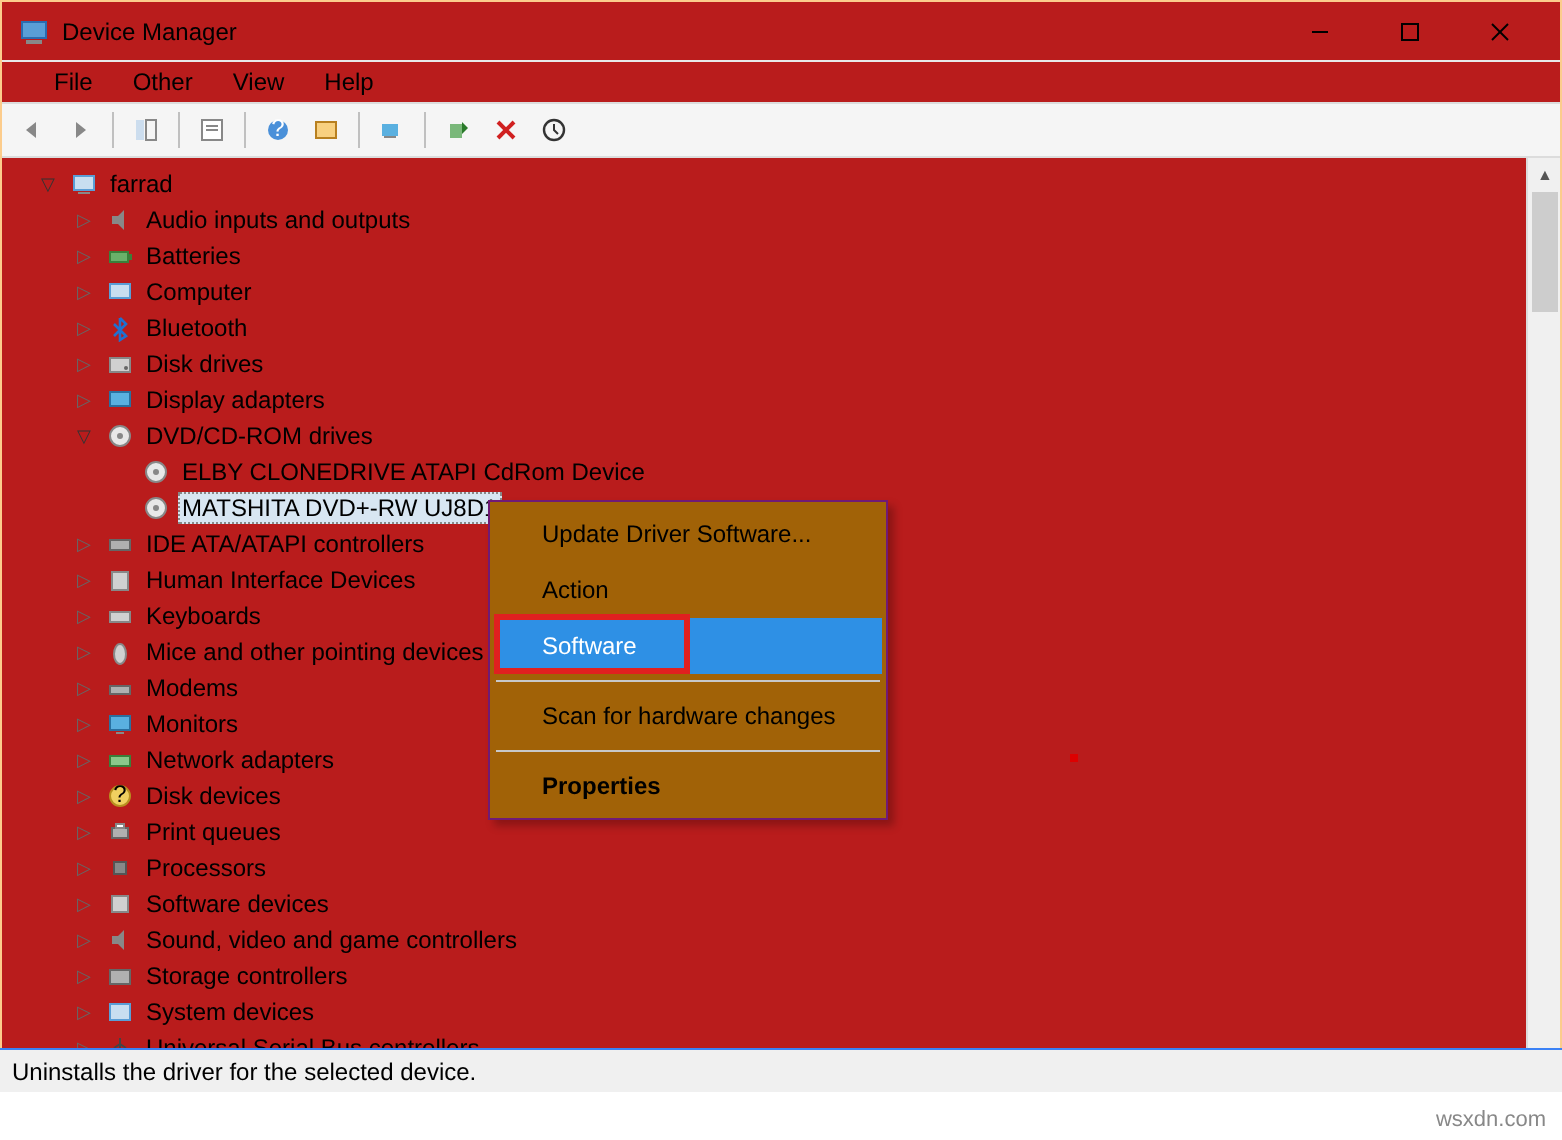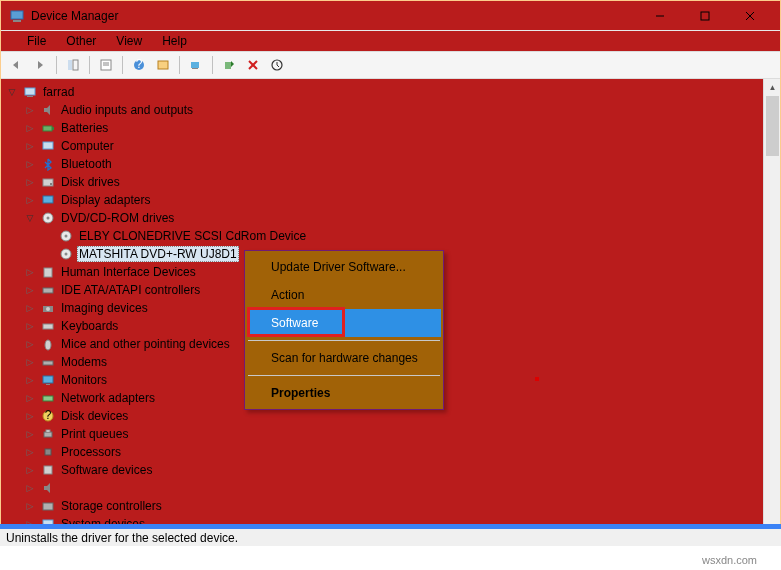--- a/index.html
+++ b/index.html
@@ -9,43 +9,43 @@
 .titlebar-icon { width: 16px; height: 16px; margin-right: 6px; }
 .titlebar-title { flex: 1; font-size: 12px; }
 .winbtns { display: flex; gap: 0; }
 .winbtn { width: 45px; height: 29px; display: flex; align-items: center; justify-content: center; color: #000; }
 .menubar { height: 20px; display: flex; align-items: center; padding: 0 18px; gap: 4px; }
 .menu-item { padding: 2px 8px; font-size: 12px; }
 .toolbar { height: 28px; border-top: 1px solid #dcdcdc; border-bottom: 1px solid #dcdcdc; background: #f5f5f5; display: flex; align-items: center; padding: 0 4px; gap: 2px; }
 .tbtn { width: 22px; height: 22px; display: flex; align-items: center; justify-content: center; border: 1px solid transparent; }
 .tsep { width: 1px; height: 18px; background: #c0c0c0; margin: 0 3px; }
 .tree-area { position: relative; height: calc(100% - 78px); overflow: auto; border-top: none; }
-.tree { padding: 4px 2px; }
+.tree { padding: 4px 14px; }
 .tree ul { list-style: none; }
 .tree li { white-space: nowrap; }
 .node { display: flex; align-items: center; height: 18px; padding-left: 2px; }
 .expander { width: 14px; height: 14px; display: flex; align-items: center; justify-content: center; color: #666; font-size: 9px; }
 .expander.exp::before { content: '▷'; }
 .expander.col::before { content: '▽'; color: #333; }
 .node-icon { width: 16px; height: 16px; margin: 0 3px; display: flex; align-items: center; justify-content: center; }
 .node-label { padding: 1px 2px; }
 .node-label.selected { background: #d8e6f2; border: 1px dotted #888; padding: 0 1px; }
 .children { padding-left: 18px; }
 .scrollbar-v { position: absolute; right: 0; top: 0; width: 17px; height: 100%; background: #f0f0f0; border-left: 1px solid #dcdcdc; }
 .scroll-thumb { position: absolute; top: 17px; left: 2px; width: 13px; height: 60px; background: #cdcdcd; }
 .scroll-up, .scroll-down { position: absolute; left: 0; width: 17px; height: 17px; display: flex; align-items: center; justify-content: center; font-size: 8px; color: #555; }
 .scroll-up { top: 0; } .scroll-down { bottom: 0; }
 .ctx-menu { position: absolute; left: 244px; top: 250px; width: 200px; background: #a16207; border: 1px solid #701a75; box-shadow: 3px 3px 4px rgba(0,0,0,.25); padding: 2px; }
 .ctx-item { height: 28px; display: flex; align-items: center; padding-left: 24px; font-size: 12px; }
 .ctx-item.hl { background: #2e90e5; color: #fff; }
 .ctx-item.bold { font-weight: 700; }
 .ctx-sep { height: 1px; background: #c8c8c8; margin: 3px 1px; }
 .ctx-red { position: absolute; border: 3px solid #e02020; pointer-events: none; }
-.statusbar { position: absolute; bottom: 24px; left: 0; right: 0; height: 22px; border-top: 5px solid #3b82f6; background: #f0f0f0; display: flex; align-items: center; padding: 0 6px; font-size: 12px; }
-.caption { position: absolute; bottom: 4px; right: 24px; font-size: 11px; color: #888; }
+.statusbar { position: absolute; bottom: 24px; left: 0; right: 0; height: 22px; border-top: 1px solid #3b82f6; background: #f0f0f0; display: flex; align-items: center; padding: 0 6px; font-size: 12px; }
+.caption { position: absolute; bottom: 4px; right: 8px; font-size: 11px; color: #888; }
 .red-dot { position: absolute; left: 535px; top: 377px; width: 4px; height: 4px; background: #d00; }
 svg { display: block; }
 </style>
 </head>
 <body>
 
 <div class="window">
   <div class="titlebar">
     <span class="titlebar-icon">
       <svg width="16" height="16">
@@ -244,21 +244,21 @@
               <ul class="children">
                 <li>
                     <div class="node">
                       <span class="expander"></span>
                       <span class="node-icon">
                         <svg width="14" height="14">
                           <circle cx="7" cy="7" r="5" fill="#e8e8e8" stroke="#888"></circle>
                           <circle cx="7" cy="7" r="1.5" fill="#888"></circle>
                         </svg>
                       </span>
-                      <span class="node-label">ELBY CLONEDRIVE SCSI CdRom Device</span>
+                      <span class="node-label">ELBY CLONEDRIVE ATAPI CdRom Device</span>
                     </div>
                   </li>
                 <li>
                     <div class="node">
                       <span class="expander"></span>
                       <span class="node-icon">
                         <svg width="14" height="14">
                           <circle cx="7" cy="7" r="5" fill="#e8e8e8" stroke="#888"></circle>
                           <circle cx="7" cy="7" r="1.5" fill="#888"></circle>
                         </svg>
@@ -266,47 +266,35 @@
                       <span class="node-label selected">MATSHITA DVD+-RW UJ8D1</span>
                     </div>
                   </li>
               </ul>
             </li>
             <li>
                 <div class="node">
                   <span class="expander exp"></span>
                   <span class="node-icon">
                     <svg width="14" height="14">
+                      <rect x="2" y="5" width="10" height="5" fill="#b0b0b0" stroke="#666"></rect>
+                    </svg>
+                  </span>
+                  <span class="node-label">IDE ATA/ATAPI controllers</span>
+                </div>
+              </li>
+            <li>
+                <div class="node">
+                  <span class="expander exp"></span>
+                  <span class="node-icon">
+                    <svg width="14" height="14">
                       <rect x="3" y="3" width="8" height="9" fill="#d0d0d0" stroke="#888"></rect>
                     </svg>
                   </span>
                   <span class="node-label">Human Interface Devices</span>
-                </div>
-              </li>
-            <li>
-                <div class="node">
-                  <span class="expander exp"></span>
-                  <span class="node-icon">
-                    <svg width="14" height="14">
-                      <rect x="2" y="5" width="10" height="5" fill="#b0b0b0" stroke="#666"></rect>
-                    </svg>
-                  </span>
-                  <span class="node-label">IDE ATA/ATAPI controllers</span>
-                </div>
-              </li>
-            <li>
-                <div class="node">
-                  <span class="expander exp"></span>
-                  <span class="node-icon">
-                    <svg width="14" height="14">
-                      <rect x="2" y="5" width="10" height="6" fill="#888"></rect>
-                      <circle cx="7" cy="8" r="2" fill="#ccc"></circle>
-                    </svg>
-                  </span>
-                  <span class="node-label">Imaging devices</span>
                 </div>
               </li>
             <li>
                 <div class="node">
                   <span class="expander exp"></span>
                   <span class="node-icon">
                     <svg width="14" height="14">
                       <rect x="2" y="5" width="10" height="5" fill="#d0d0d0" stroke="#888"></rect>
                     </svg>
                   </span>
@@ -405,20 +393,21 @@
                 </div>
               </li>
             <li>
                 <div class="node">
                   <span class="expander exp"></span>
                   <span class="node-icon">
                     <svg width="14" height="14">
                       <path d="M3 5 L6 5 L9 2 L9 12 L6 9 L3 9 Z" fill="#888"></path>
                     </svg>
                   </span>
+                  <span class="node-label">Sound, video and game controllers</span>
                 </div>
               </li>
             <li>
                 <div class="node">
                   <span class="expander exp"></span>
                   <span class="node-icon">
                     <svg width="14" height="14">
                       <rect x="2" y="4" width="10" height="7" fill="#b0b0b0" stroke="#666"></rect>
                     </svg>
                   </span>

